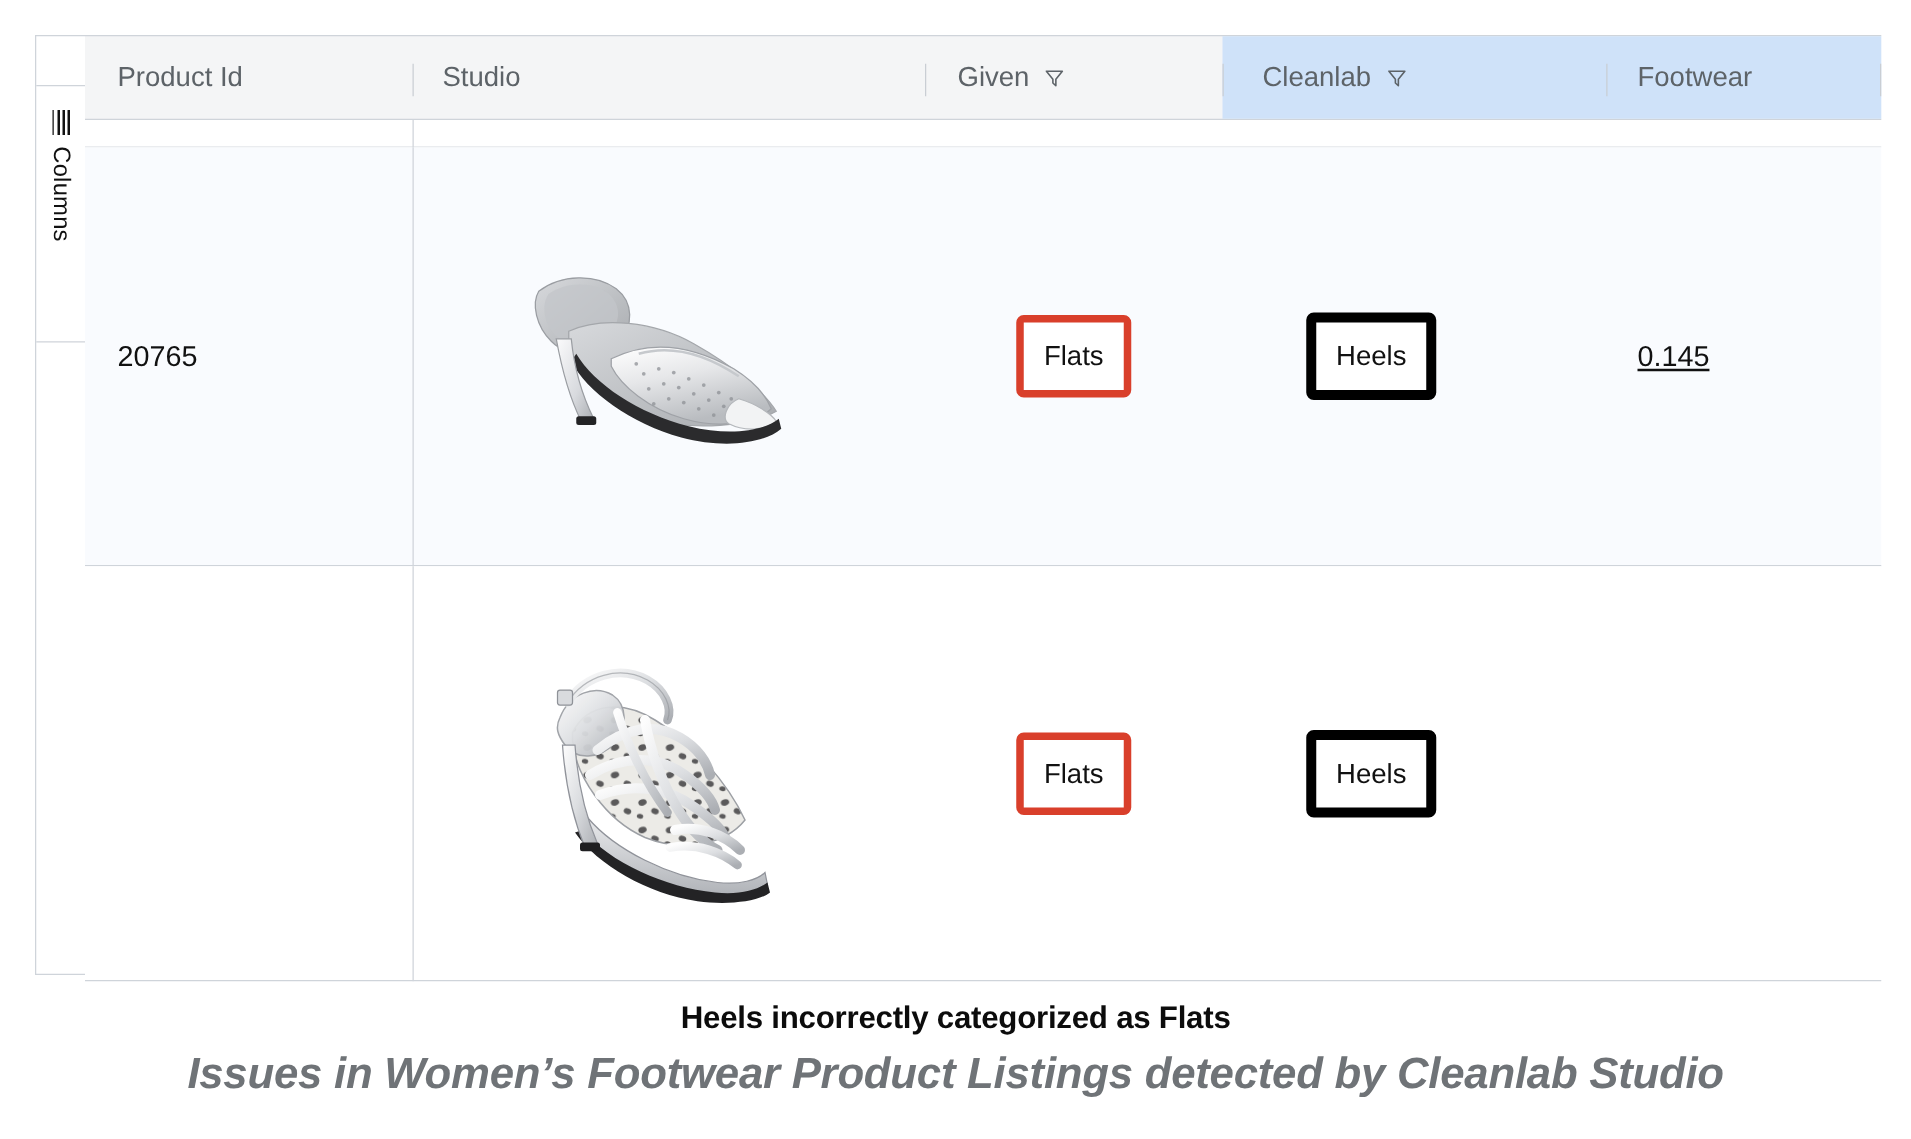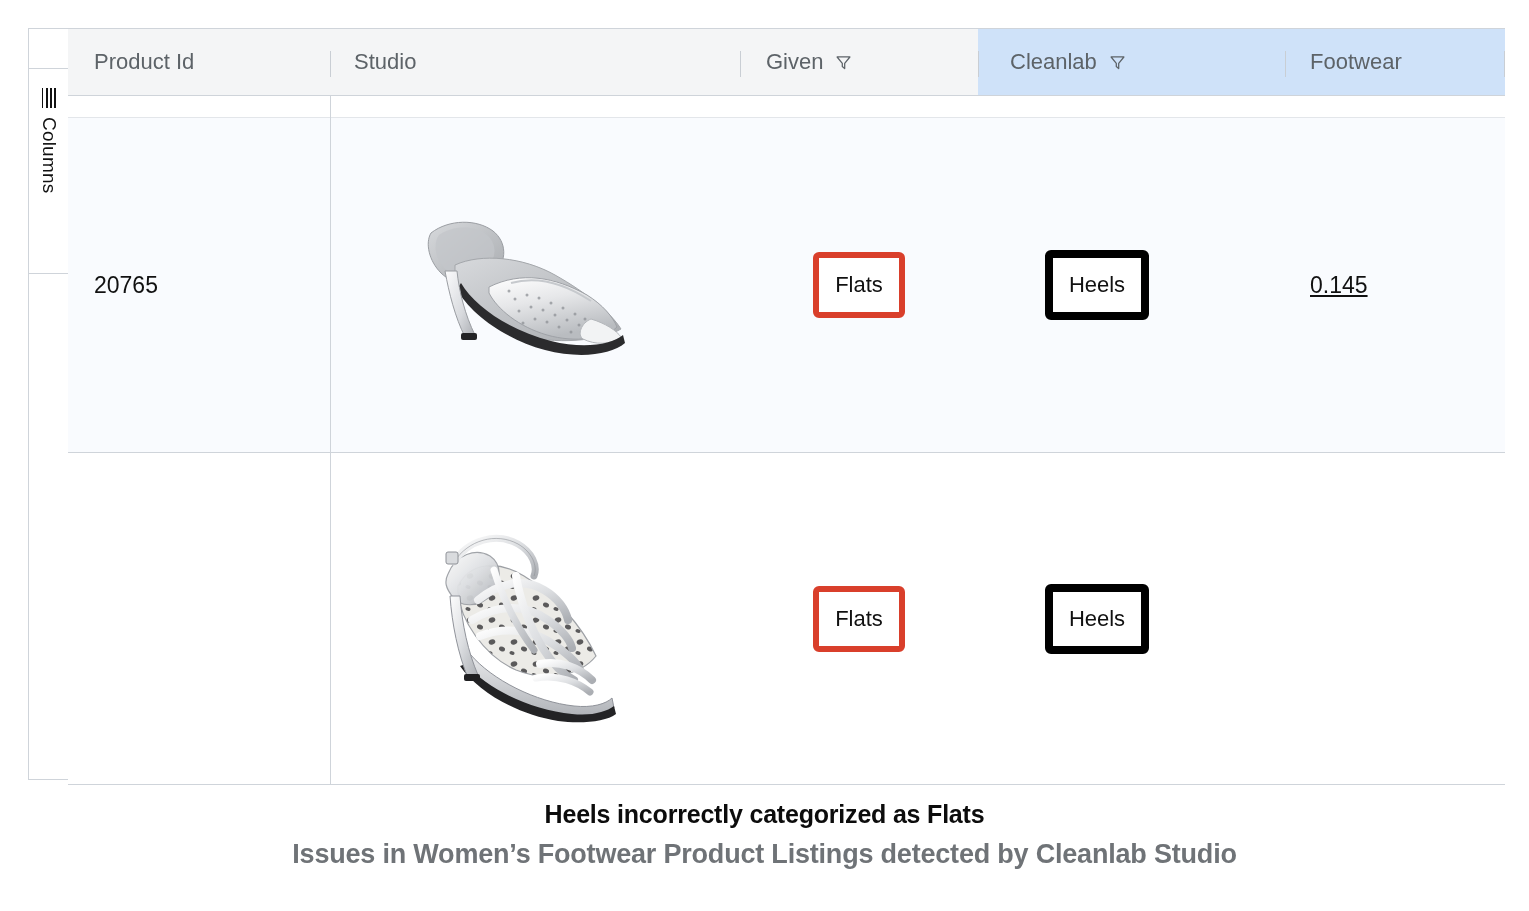--- a/index.html
+++ b/index.html
@@ -199,24 +199,25 @@
     text-align: center;
   }
   .cap-title {
     font-size: 25px;
     font-weight: bold;
     color: #0c0c0c;
     letter-spacing: -.2px;
     margin-bottom: 10px;
   }
   .cap-sub {
-    font-size: 27px;
+    font-size: 35px;
     font-weight: bold;
     color: #6f7377;
     letter-spacing: -.2px;
+    font-style: italic;
   }
 </style>
 </head>
 <body>
 
 <div id="page">
 
   <div class="rail">
     <div class="rail-top"></div>
     <div class="rail-mid">

